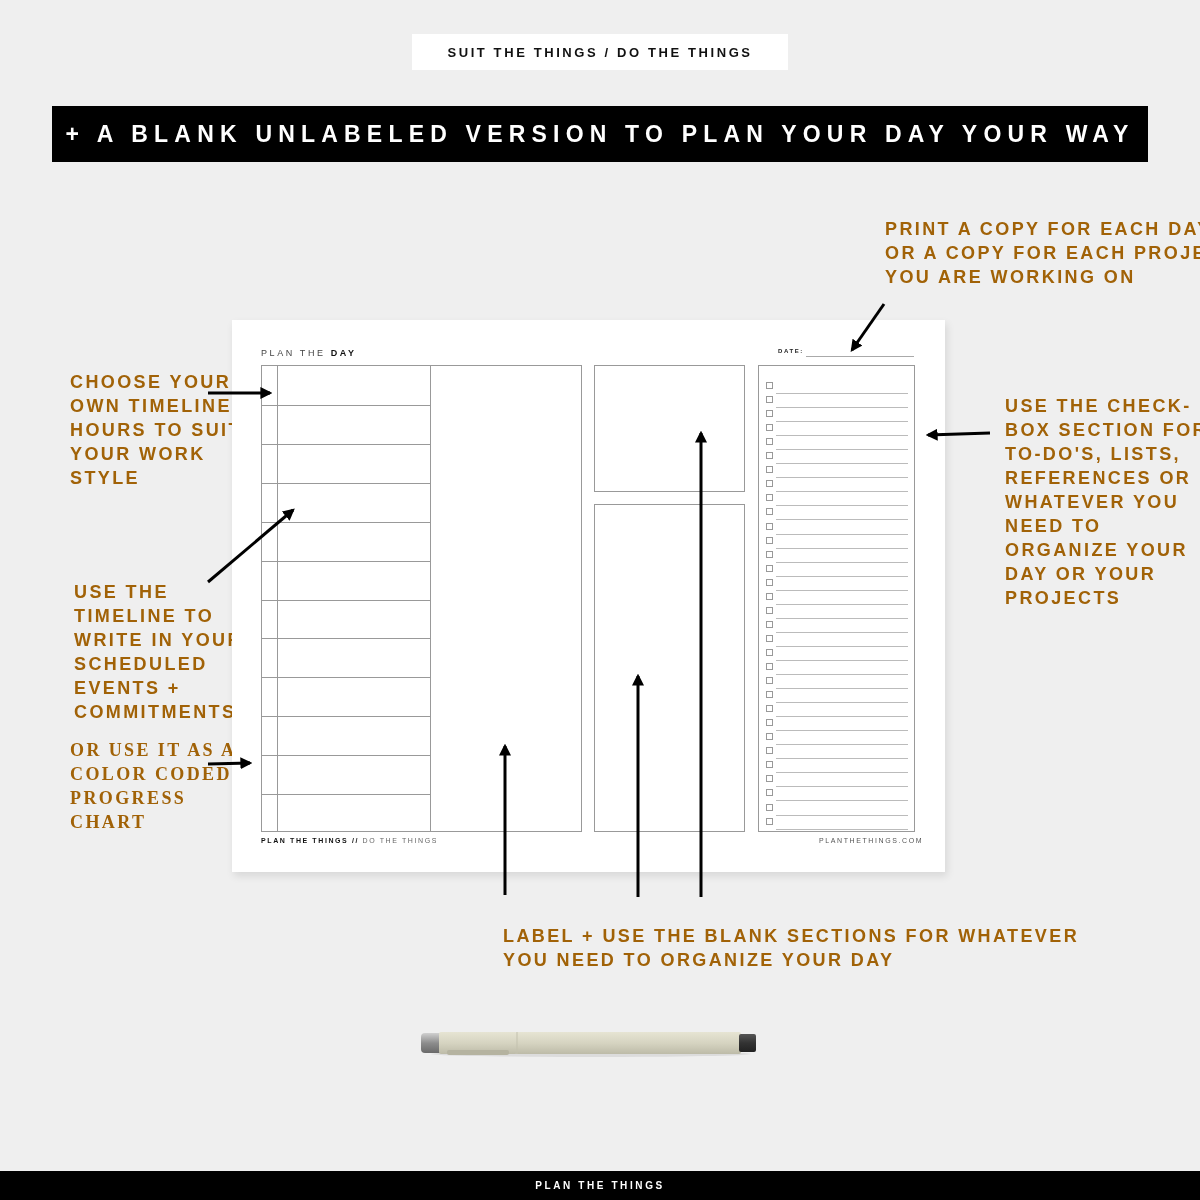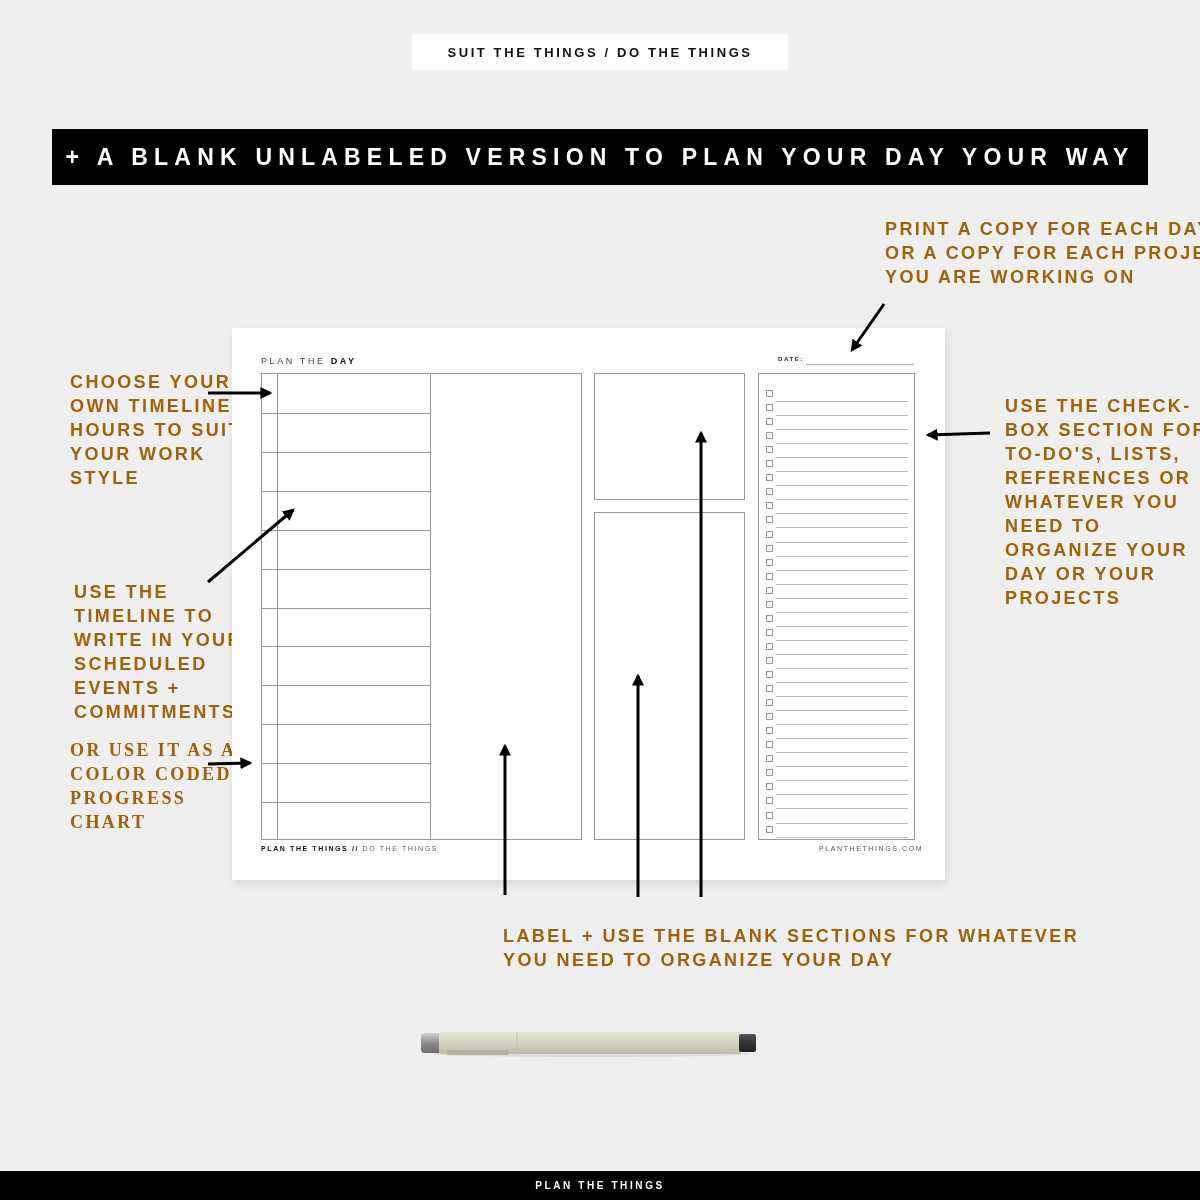--- a/index.html
+++ b/index.html
@@ -11,28 +11,28 @@
   }
   .abs { position:absolute; }
   .top-label {
     left:412px; top:34px; width:376px; height:36px; background:#fff;
     display:flex; align-items:center; justify-content:center;
     font-size:13px; font-weight:bold; letter-spacing:2.6px; color:#111;
   }
   .banner {
     left:52px; top:106px; width:1096px; height:56px; background:#000;
     display:flex; align-items:center; justify-content:center;
-    color:#fff; font-size:23px; font-weight:bold; letter-spacing:6.2px;margin-top:23px;
+    color:#fff; font-size:23px; font-weight:bold; letter-spacing:6.2px;
   }
   .note {
     font-size:18px; font-weight:bold; letter-spacing:2.4px; line-height:24px;
     color:#a16207; white-space:pre; text-transform:uppercase;
   }
   .paper {
-    left:232px; top:328px; width:713px; height:552px; background:#fff;
+    left:232px; top:320px; width:713px; height:552px; background:#fff;
     box-shadow: 2px 4px 8px rgba(0,0,0,0.10);
   }
   .paper-title {
     left:29px; top:28px; font-size:9px; letter-spacing:2.6px; color:#444;
   }
   .paper-title b { color:#111; }
   .date-label {
     left:546px; top:28px; font-size:6px; font-weight:bold; letter-spacing:1.6px; color:#222;
   }
   .date-line { left:574px; top:36px; width:108px; height:0; border-top:1px solid #aaa; }

